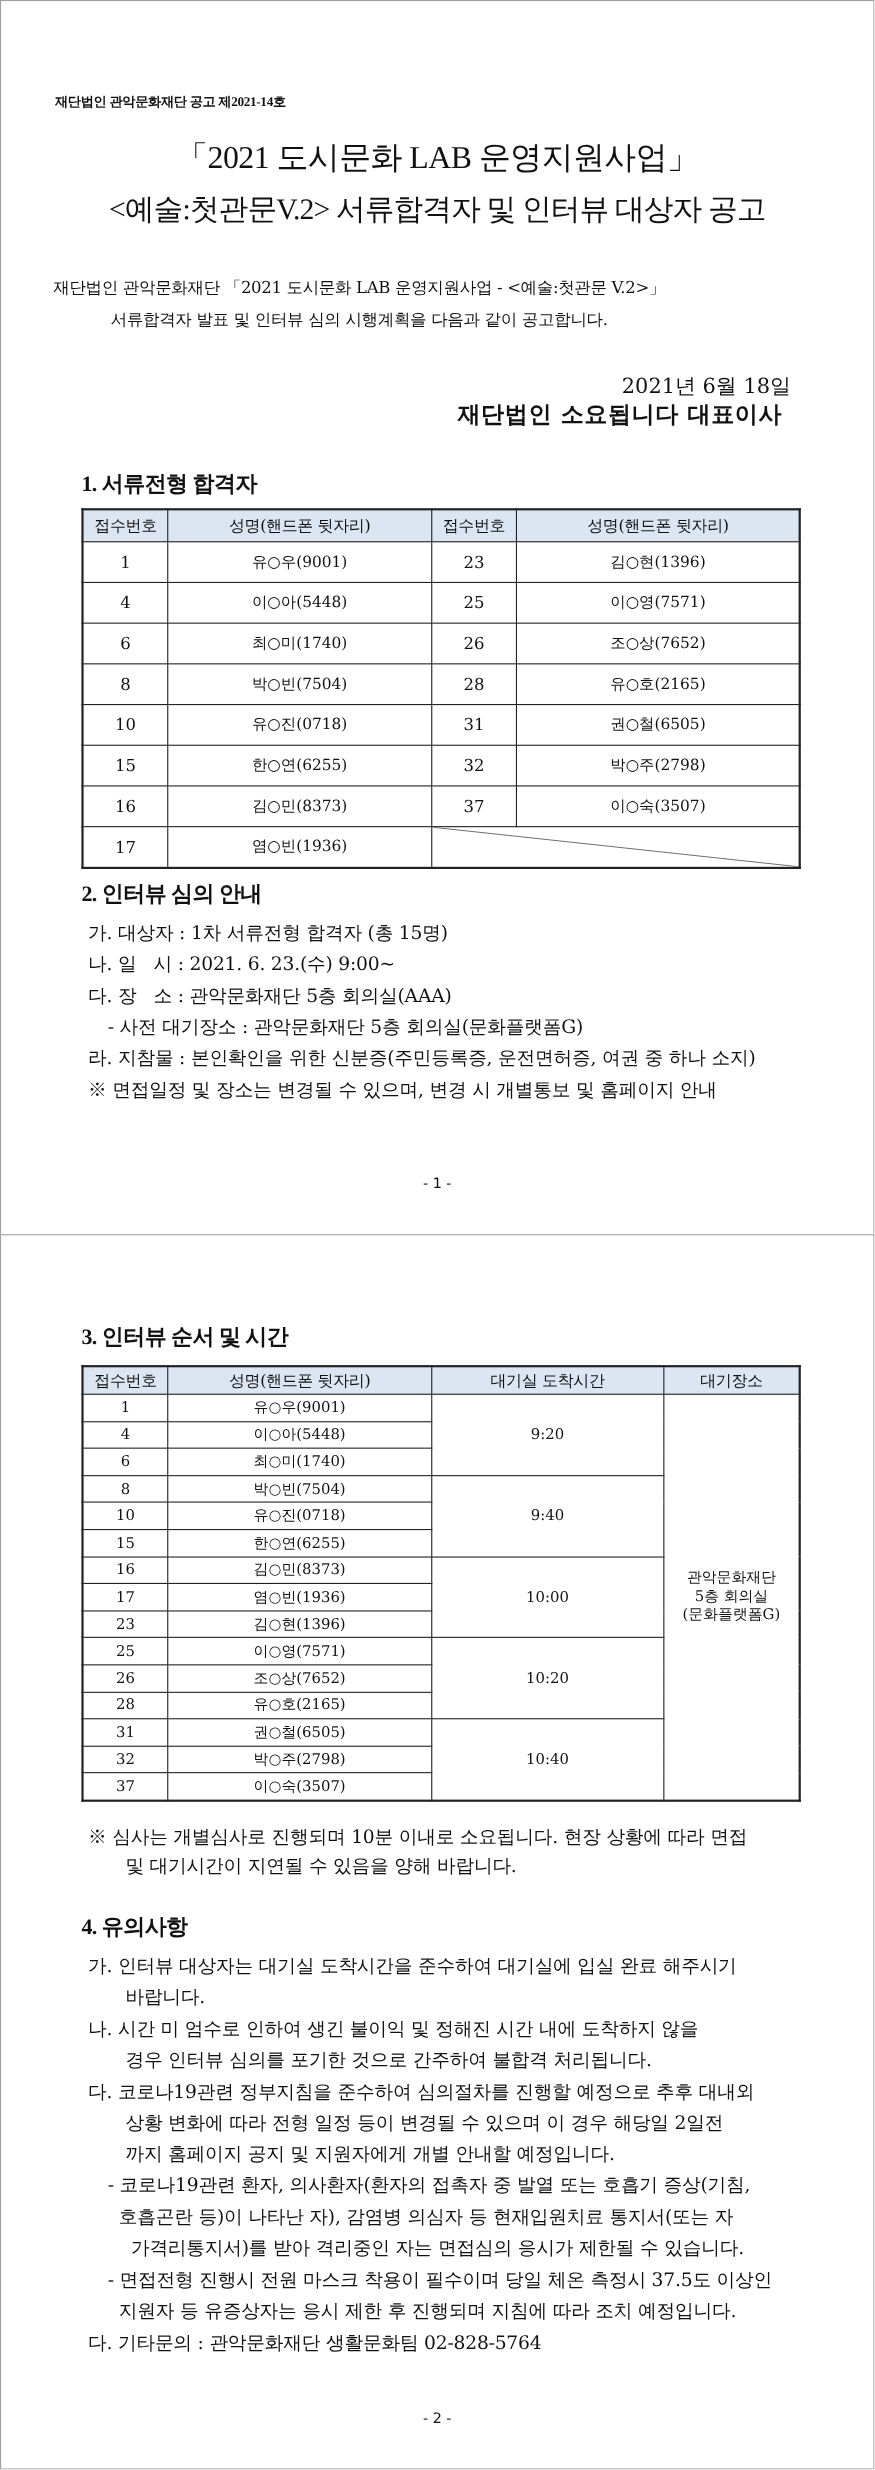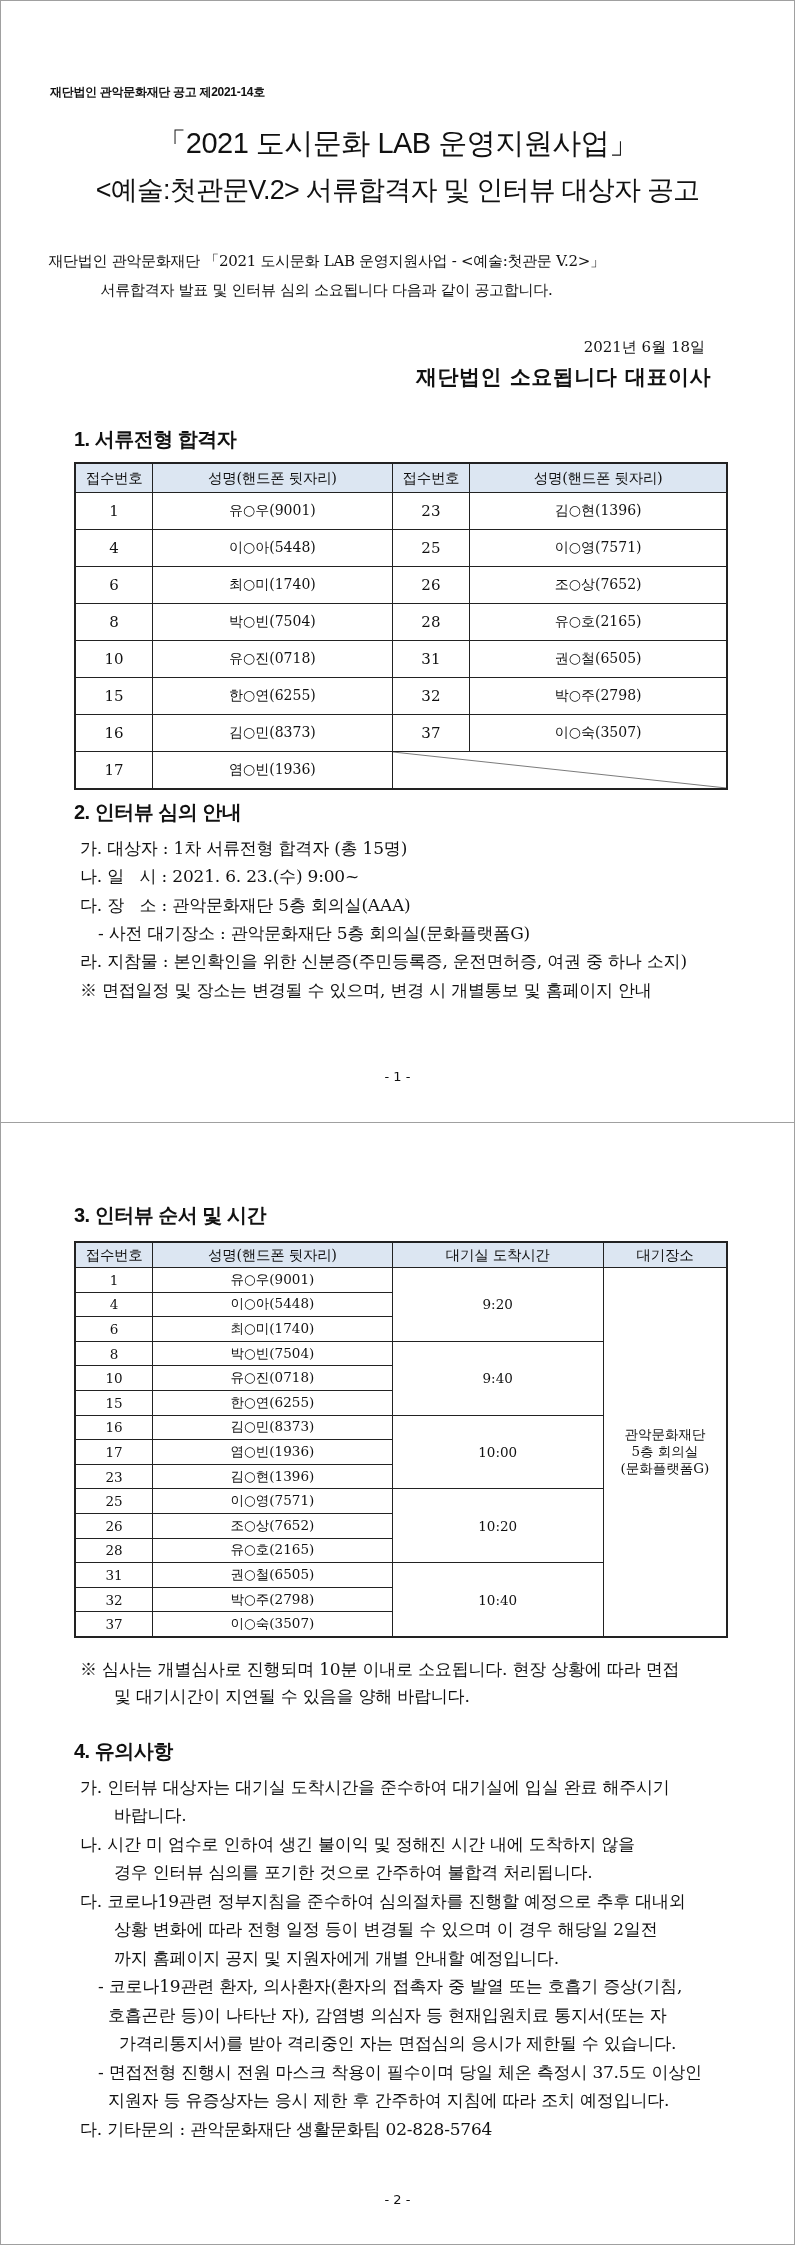--- a/index.html
+++ b/index.html
@@ -2,26 +2,26 @@
 <html><head>
 <meta charset="utf-8">
 <style>
   html, body { margin: 0; padding: 0; background: #ffffff; }
   body { width: 795px; height: 2245px; position: relative; overflow: hidden;
          font-family: "DejaVu Serif", "Liberation Serif", serif; color: #111; }
   .page { position: absolute; left: 0; width: 793px; border: 1px solid #a0a0a0; background: #fff; }
   #page1 { top: 0; height: 1122px; }
   #page2 { top: 1122px; height: 1121px; }
   .abs { position: absolute; white-space: nowrap; }
-  .gothic { font-family: Liberation Sans, sans-serif; }
+  .gothic { font-family: Liberation Serif, serif; }
   .notice-no { left: 50px; top: 84px; font-size: 12px; font-weight: bold; letter-spacing: -0.3px; }
   .title1 { left: 0; width: 795px; text-align: center; top: 124px; font-size: 29px; letter-spacing: -0.5px; }
   .title2 { left: 0; width: 795px; text-align: center; top: 172px; font-size: 27px; letter-spacing: -0.8px; }
   .intro { left: 0; width: 653px; text-align: center; font-size: 15px; letter-spacing: -0.3px; }
-  .date { right: 90px; top: 338px; font-size: 15px; }
+  .date { right: 76px; top: 338px; font-size: 19px; }
   .sign { right: 84px; top: 363px; font-size: 21px; font-weight: bold; letter-spacing: 0.5px; }
   .sec-head { left: 74px; font-size: 20px; font-weight: bold; letter-spacing: -0.5px; }
   table { border-collapse: collapse; position: absolute; font-size: 14px; }
   td, th { border: 1px solid #222; text-align: center; font-weight: normal; padding: 0; }
   th { background: #dce6f2; font-size: 14.5px; letter-spacing: -0.3px; }
   .t1 { left: 74px; top: 462px; width: 654px; border: 2px solid #222; }
   .t1 th { height: 28px; }
   .t1 td { height: 36px; }
   .t2 { left: 74px; top: 1241px; width: 654px; border: 2px solid #222; }
   .t2 th { height: 24px; }
@@ -39,21 +39,21 @@
 <body>
 
 <div class="page" id="page1"></div>
 <div class="page" id="page2"></div>
 
 <div class="abs gothic notice-no">재단법인 관악문화재단 공고 제2021-14호</div>
 <div class="abs gothic title1">「2021 도시문화 LAB 운영지원사업」</div>
 <div class="abs gothic title2">&lt;예술:첫관문V.2&gt; 서류합격자 및 인터뷰 대상자 공고</div>
 
 <div class="abs intro" style="top:252px">재단법인 관악문화재단 「2021 도시문화 LAB 운영지원사업 - &lt;예술:첫관문 V.2&gt;」</div>
-<div class="abs intro" style="top:281px">서류합격자 발표 및 인터뷰 심의 소요됩니다 다음과 같이 공고합니다.</div>
+<div class="abs intro" style="top:281px">서류합격자 발표 및 인터뷰 심의 시행계획을 다음과 같이 공고합니다.</div>
 
 <div class="abs date">2021년 6월 18일</div>
 <div class="abs sign">재단법인 소요됩니다 대표이사</div>
 
 <div class="abs gothic sec-head" style="top:426px">1. 서류전형 합격자</div>
 
 <table class="t1">
   <colgroup>
       <col style="width:78px">
       <col style="width:240px">
@@ -228,16 +228,16 @@
 <div class="abs line indent2" style="top:1804px">바랍니다.</div>
 <div class="abs line" style="top:1833px">나. 시간 미 엄수로 인하여 생긴 불이익 및 정해진 시간 내에 도착하지 않을</div>
 <div class="abs line indent2" style="top:1861px">경우 인터뷰 심의를 포기한 것으로 간주하여 불합격 처리됩니다.</div>
 <div class="abs line" style="top:1890px">다. 코로나19관련 정부지침을 준수하여 심의절차를 진행할 예정으로 추후 대내외</div>
 <div class="abs line indent2" style="top:1918px">상황 변화에 따라 전형 일정 등이 변경될 수 있으며 이 경우 해당일 2일전</div>
 <div class="abs line indent2" style="top:1947px">까지 홈페이지 공지 및 지원자에게 개별 안내할 예정입니다.</div>
 <div class="abs line indent" style="top:1975px">- 코로나19관련 환자, 의사환자(환자의 접촉자 중 발열 또는 호흡기 증상(기침,</div>
 <div class="abs line indent2" style="top:2004px; left:108px">호흡곤란 등)이 나타난 자), 감염병 의심자 등 현재입원치료 통지서(또는 자</div>
 <div class="abs line indent2" style="top:2032px; left:119px">가격리통지서)를 받아 격리중인 자는 면접심의 응시가 제한될 수 있습니다.</div>
 <div class="abs line indent" style="top:2061px">- 면접전형 진행시 전원 마스크 착용이 필수이며 당일 체온 측정시 37.5도 이상인</div>
-<div class="abs line indent2" style="top:2089px; left:108px">지원자 등 유증상자는 응시 제한 후 간주하여 지침에 따라 조치 예정입니다.</div>
+<div class="abs line indent2" style="top:2089px; left:108px">지원자 등 유증상자는 응시 제한 후 진행되며 지침에 따라 조치 예정입니다.</div>
 <div class="abs line" style="top:2118px">다. 기타문의 : 관악문화재단 생활문화팀 02-828-5764</div>
 
 <div class="abs pageno" style="top:2192px">- 2 -</div>
 
 </body></html>

